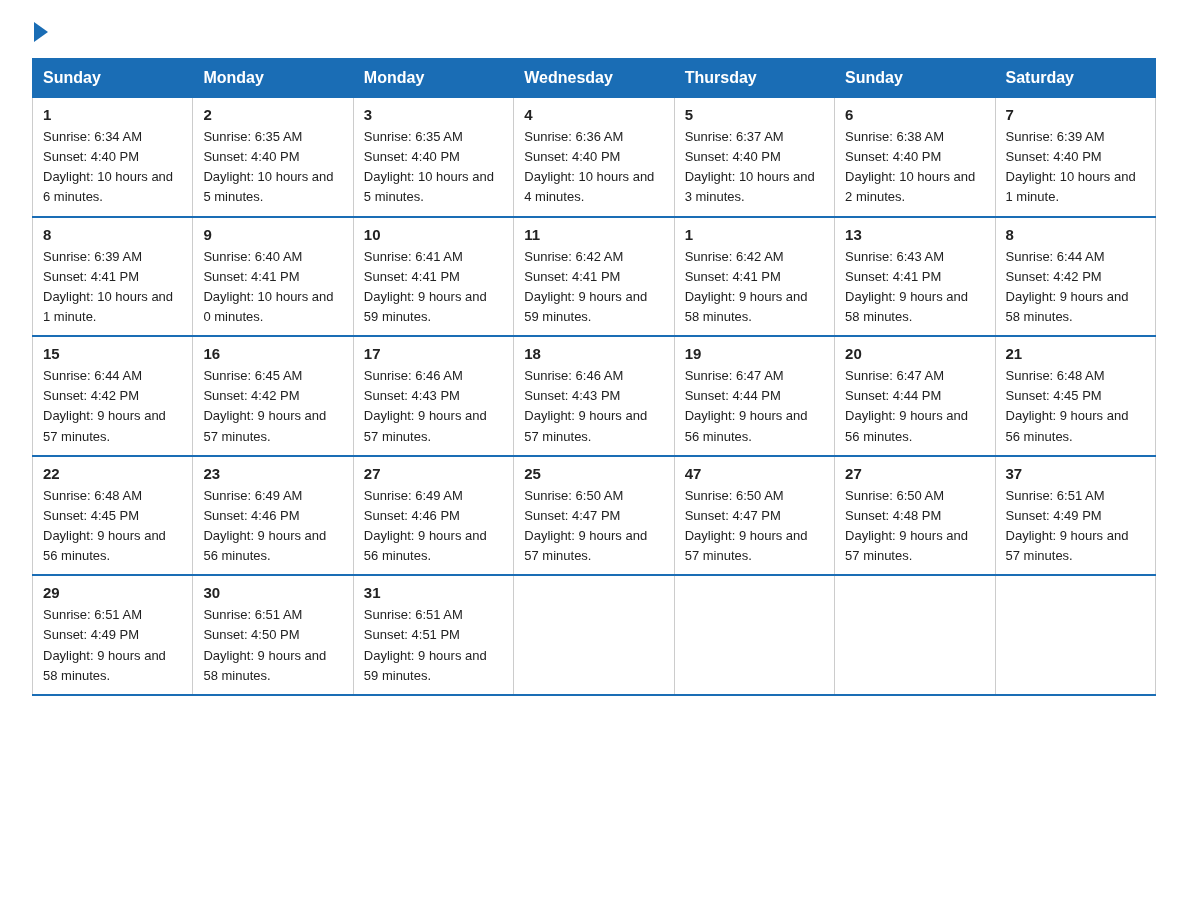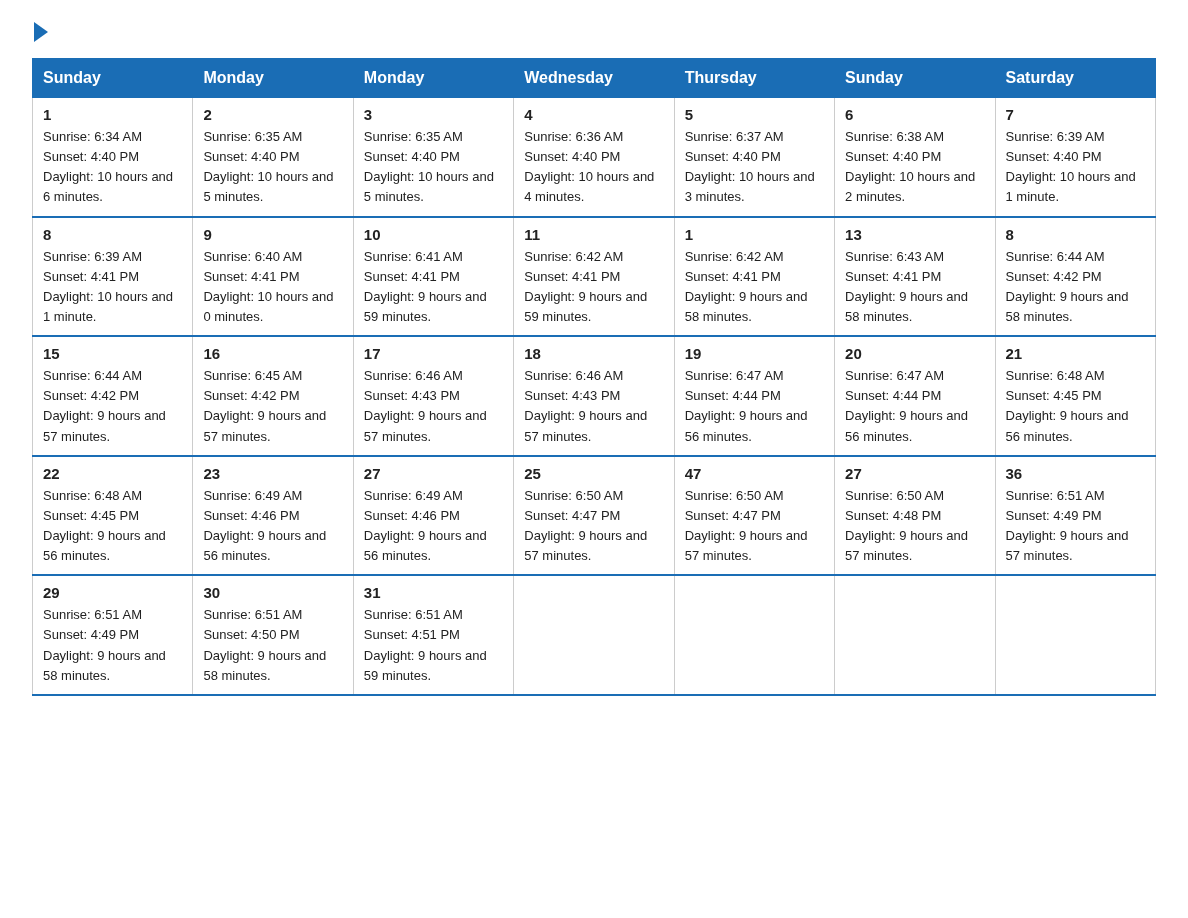--- a/index.html
+++ b/index.html
@@ -195,21 +195,21 @@
         <td><span class="day-num">23</span>
 <span class="day-info">Sunrise: 6:49 AM<br>Sunset: 4:46 PM<br>Daylight: 9 hours and 56 minutes.</span></td>
         <td><span class="day-num">27</span>
 <span class="day-info">Sunrise: 6:49 AM<br>Sunset: 4:46 PM<br>Daylight: 9 hours and 56 minutes.</span></td>
         <td><span class="day-num">25</span>
 <span class="day-info">Sunrise: 6:50 AM<br>Sunset: 4:47 PM<br>Daylight: 9 hours and 57 minutes.</span></td>
         <td><span class="day-num">47</span>
 <span class="day-info">Sunrise: 6:50 AM<br>Sunset: 4:47 PM<br>Daylight: 9 hours and 57 minutes.</span></td>
         <td><span class="day-num">27</span>
 <span class="day-info">Sunrise: 6:50 AM<br>Sunset: 4:48 PM<br>Daylight: 9 hours and 57 minutes.</span></td>
-        <td><span class="day-num">36</span>
+        <td><span class="day-num">37</span>
 <span class="day-info">Sunrise: 6:51 AM<br>Sunset: 4:49 PM<br>Daylight: 9 hours and 57 minutes.</span></td>
       </tr>
       <tr>
         <td><span class="day-num">29</span>
 <span class="day-info">Sunrise: 6:51 AM<br>Sunset: 4:49 PM<br>Daylight: 9 hours and 58 minutes.</span></td>
         <td><span class="day-num">30</span>
 <span class="day-info">Sunrise: 6:51 AM<br>Sunset: 4:50 PM<br>Daylight: 9 hours and 58 minutes.</span></td>
         <td><span class="day-num">31</span>
 <span class="day-info">Sunrise: 6:51 AM<br>Sunset: 4:51 PM<br>Daylight: 9 hours and 59 minutes.</span></td>
         <td class="empty-cell"></td>

